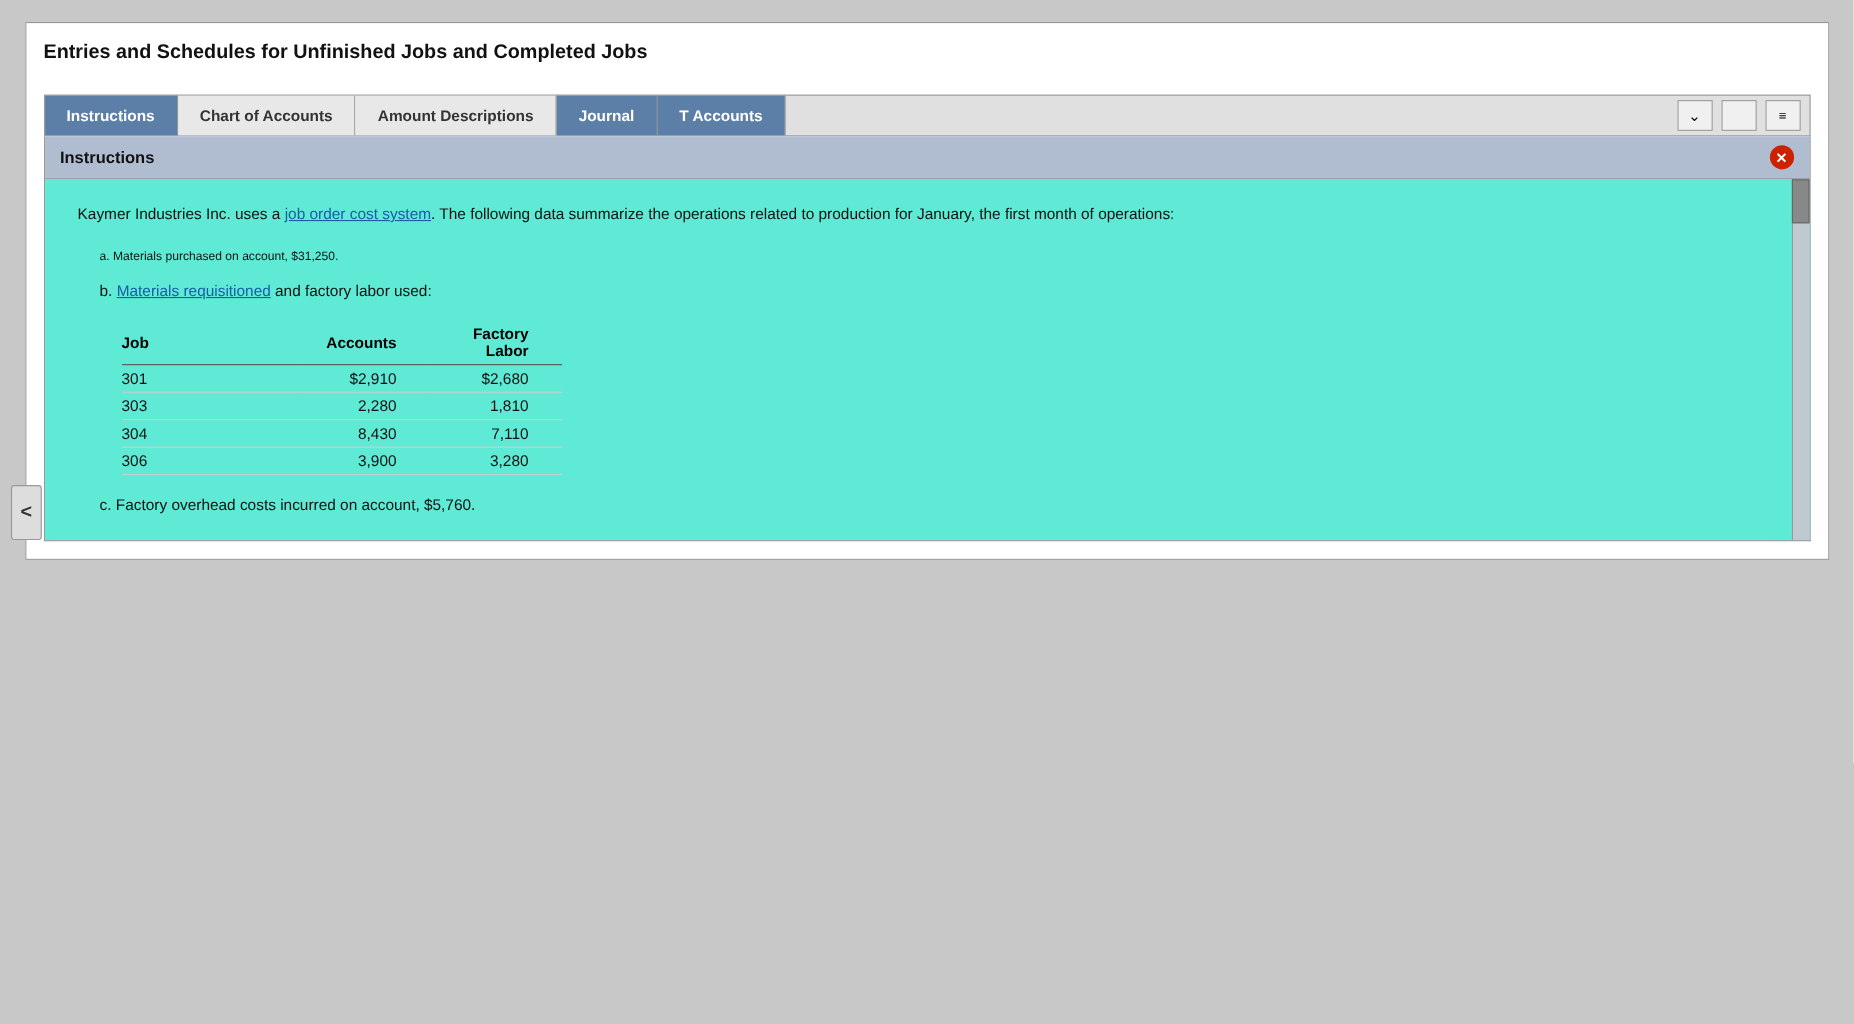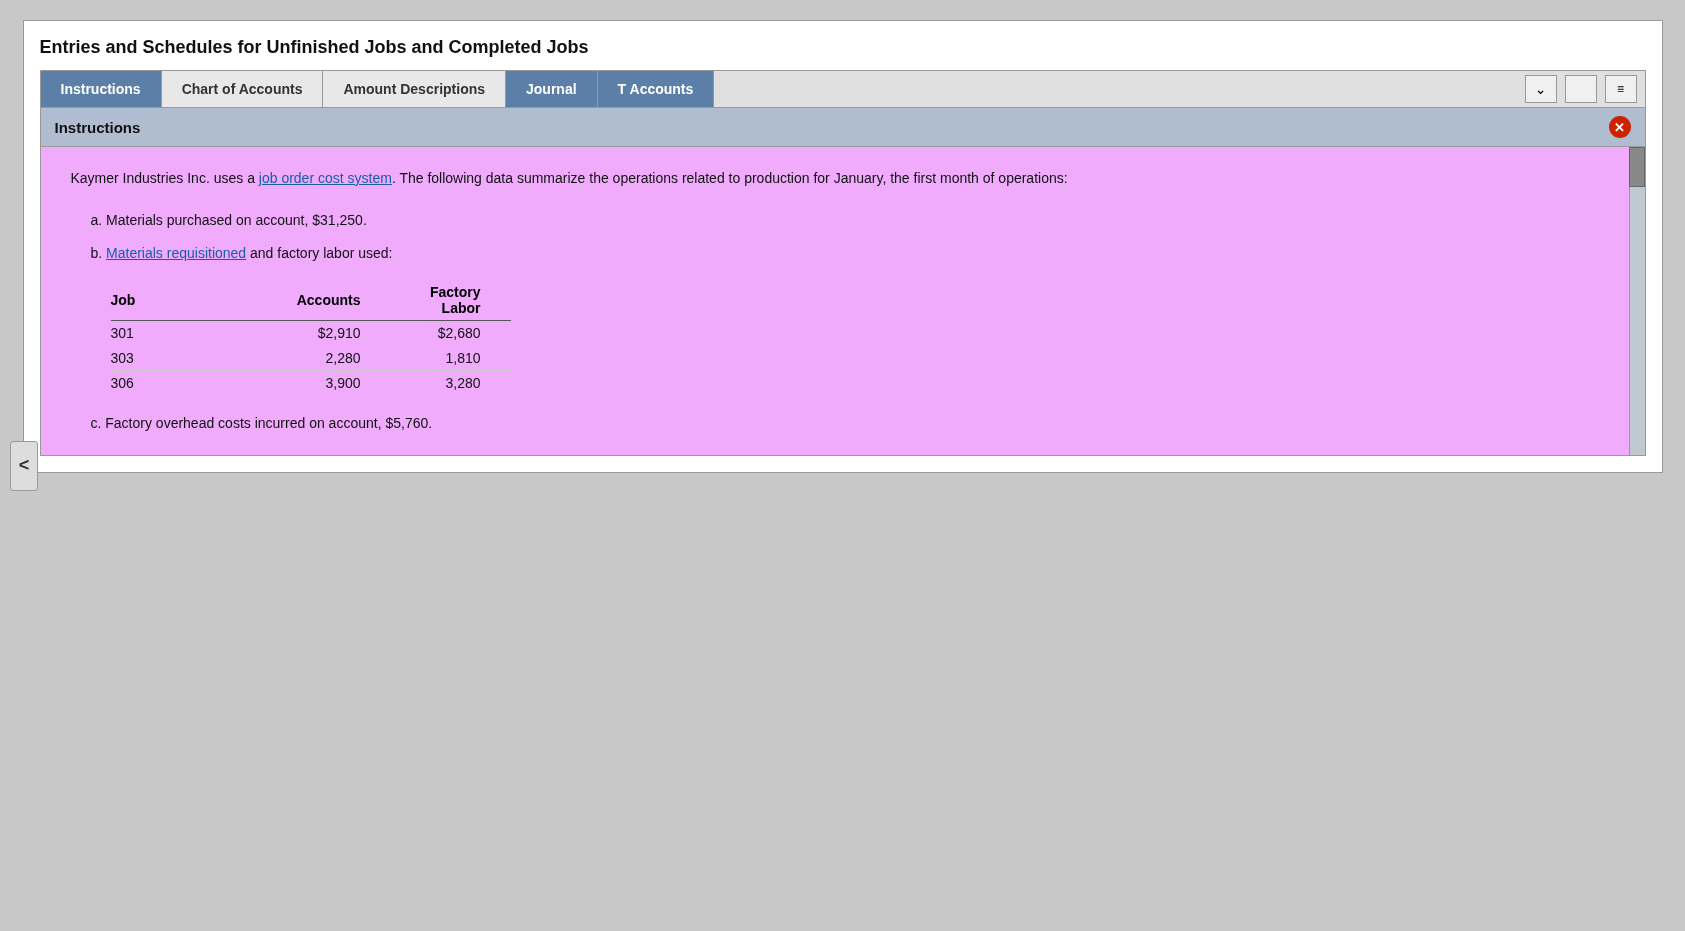--- a/index.html
+++ b/index.html
@@ -15,21 +15,21 @@
     }
     .main-container {
       width: 1640px;
       background: #ffffff;
       border: 1px solid #999;
       padding: 16px;
     }
     .page-title {
       font-size: 18px;
       font-weight: bold;
-      margin-bottom: 12px;
+      margin-bottom: 28px;
       color: #111;
     }
     .tab-bar {
       display: flex;
       align-items: stretch;
       border: 1px solid #999;
       background: #e0e0e0;
       margin-bottom: 0;
     }
     .tab {
@@ -106,38 +106,38 @@
       font-weight: bold;
       font-size: 13px;
       display: flex;
       align-items: center;
       justify-content: center;
       cursor: pointer;
       border: none;
     }
     .instructions-body {
       padding: 20px 30px;
-      background: #f0abfc;
+      background: #5eead4;
       position: relative;
     }
     .intro-text {
       margin-bottom: 20px;
       line-height: 1.6;
       font-size: 14px;
       color: #111;
     }
     .underline {
       text-decoration: underline;
       color: #1a5ca8;
     }
     .item-a, .item-b {
       margin-left: 20px;
       margin-bottom: 10px;
       line-height: 1.6;
-      font-size: 14px;
+      font-size: 11px;
       color: #111;
     }
     .job-table-wrapper {
       margin: 16px 0 16px 40px;
     }
     .job-table {
       border-collapse: collapse;
       min-width: 380px;
     }
     .job-table thead tr th {
@@ -289,20 +289,25 @@
                 <td>301</td>
                 <td style="text-align: right; padding-right: 30px;">$2,910</td>
                 <td style="text-align: right; padding-right: 30px;">$2,680</td>
               </tr>
               <tr>
                 <td>303</td>
                 <td style="text-align: right; padding-right: 30px; margin-top: 17px;">2,280</td>
                 <td style="text-align: right; padding-right: 30px;">1,810</td>
               </tr>
               <tr>
+                <td>304</td>
+                <td style="text-align: right; padding-right: 30px;">8,430</td>
+                <td style="text-align: right; padding-right: 30px;">7,110</td>
+              </tr>
+              <tr>
                 <td>306</td>
                 <td style="text-align: right; padding-right: 30px;">3,900</td>
                 <td style="text-align: right; padding-right: 30px;">3,280</td>
               </tr>
             </tbody>
         </table>
       </div>
 
       <div class="item-c">c. Factory overhead costs incurred on account, $5,760.</div>
 

